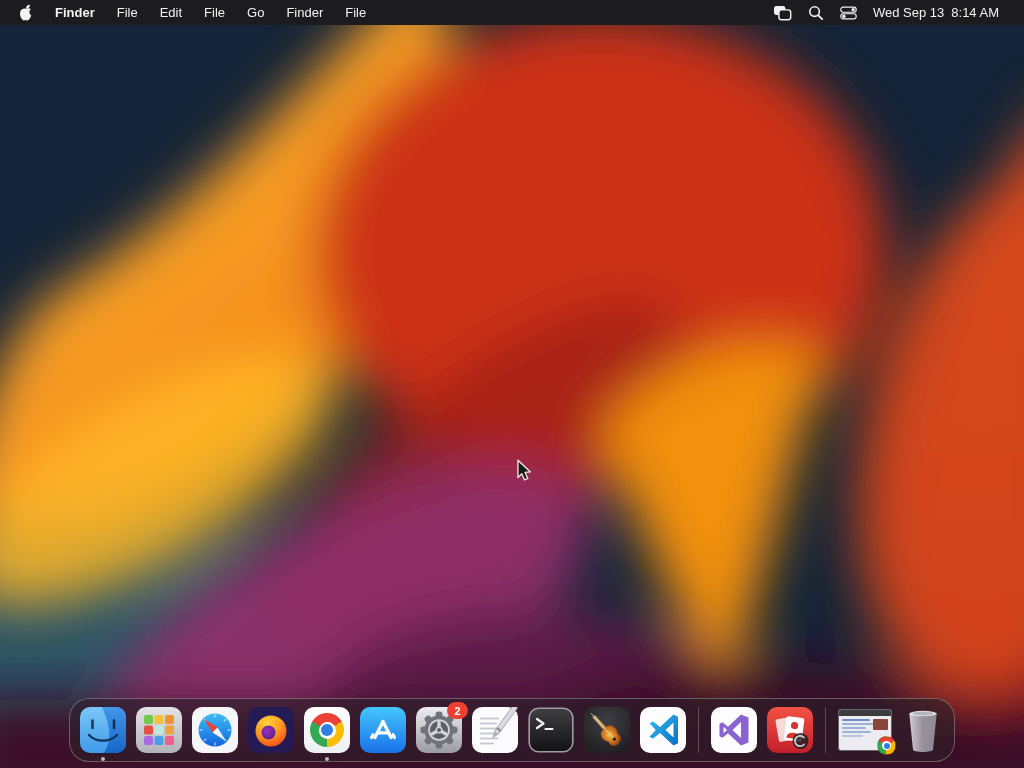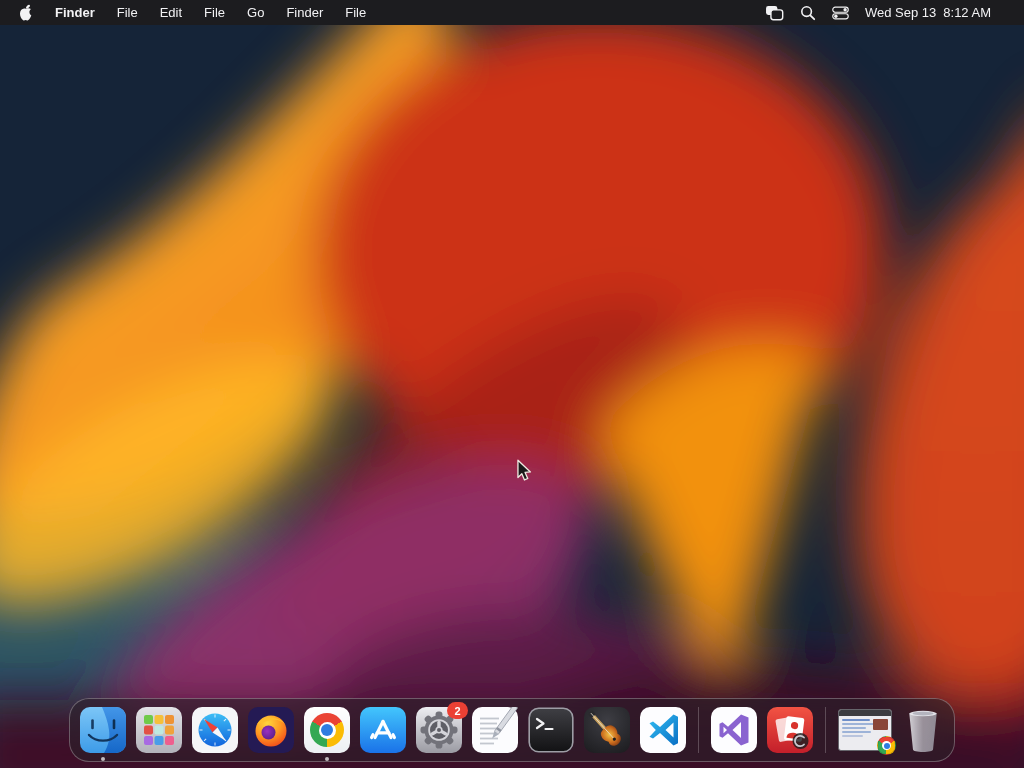--- a/index.html
+++ b/index.html
@@ -7,21 +7,21 @@
           font-family:"Liberation Sans",sans-serif;-webkit-font-smoothing:antialiased;}
   .wallpaper{position:absolute;inset:0;width:100%;height:100%;z-index:0;}
 
   
   .menubar{position:absolute;top:0;left:0;right:0;height:25px;background:#1c1c1f;
            display:flex;align-items:center;color:#f2f2f4;font-size:13px;z-index:10;}
   .mb-left{display:flex;align-items:center;}
   .mb-apple{display:flex;align-items:center;padding:0 10px 0 19px;}
   .mb-app{font-weight:700;padding:0 11px;}
   .mb-item{padding:0 11px;}
-  .mb-right{margin-left:auto;display:flex;padding-right:33px;}
+  .mb-right{margin-left:auto;display:flex;padding-right:25px;}
   .mb-icon{display:flex;align-items:center;padding:0 8px;}
   .mb-clock{display:flex;gap:7px;margin-left:8px;white-space:nowrap;}
 
   
   .dock{position:absolute;left:50%;transform:translateX(-50%);bottom:6px;height:62px;
         display:flex;align-items:center;gap:10px;padding:0 10px;z-index:10;
         background:rgba(38,38,42,0.48);border:1px solid rgba(255,255,255,0.28);
         border-radius:20px;backdrop-filter:blur(18px);}
   .dock-item{position:relative;width:46px;height:46px;flex:0 0 auto;}
   .dock-item svg.tile-svg{width:46px;height:46px;display:block;}
@@ -131,21 +131,21 @@
       <span class="mb-icon">
         <svg width="17" height="14" viewBox="0 0 18 14">
           <rect x="0.8" y="0.8" width="16.4" height="5.4" rx="2.7" fill="none" stroke="#f2f2f4" stroke-width="1.2"></rect>
           <circle cx="13.9" cy="3.5" r="1.8" fill="#f2f2f4"></circle>
           <rect x="0.8" y="7.8" width="16.4" height="5.4" rx="2.7" fill="none" stroke="#f2f2f4" stroke-width="1.2"></rect>
           <circle cx="4.1" cy="10.5" r="1.8" fill="#f2f2f4"></circle>
         </svg>
       </span>
       <span class="mb-clock">
         <span>Wed Sep 13</span>
-        <span>8:12 AM</span>
+        <span>8:14 AM</span>
       </span>
     </div>
   </header>
 
   <div class="cursor">
     <svg width="16" height="23" viewBox="0 0 12 19">
       <path d="M1,1 L1,15.3 L4.2,12.2 L6.4,17.3 L9.1,16.1 L6.9,11.1 L11.3,10.7 Z" fill="#1a1a1a" stroke="#f0e9e2" stroke-width="1.1" stroke-linejoin="round"></path>
     </svg>
   </div>
 

